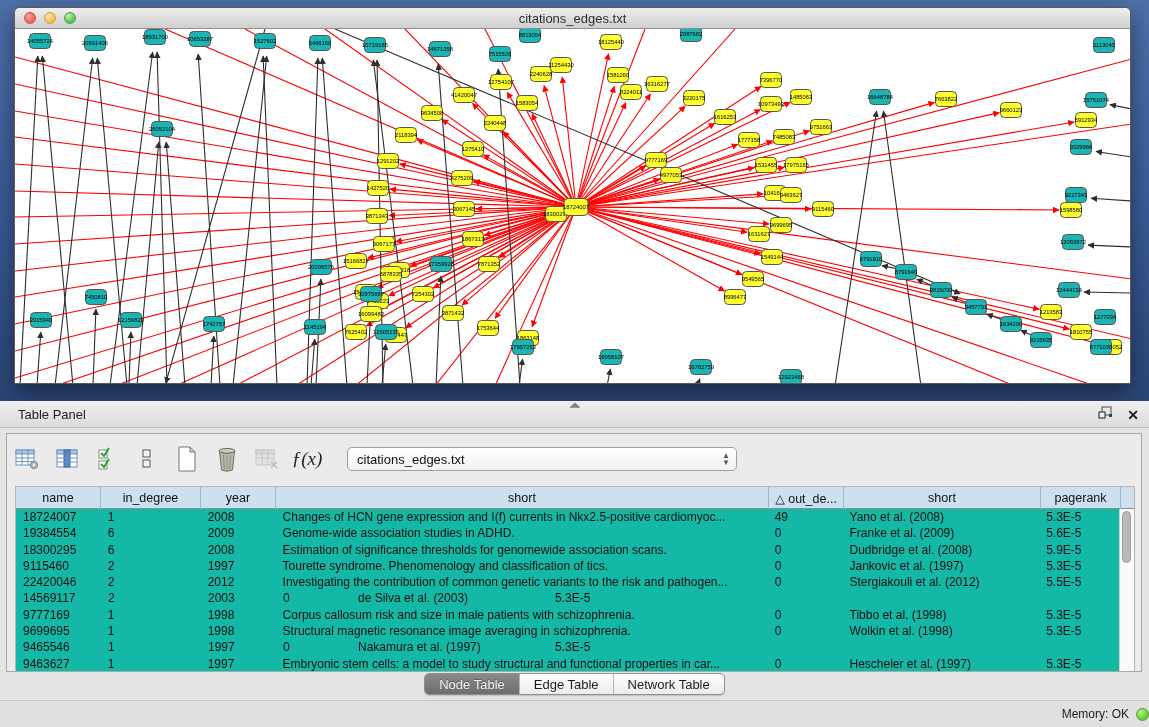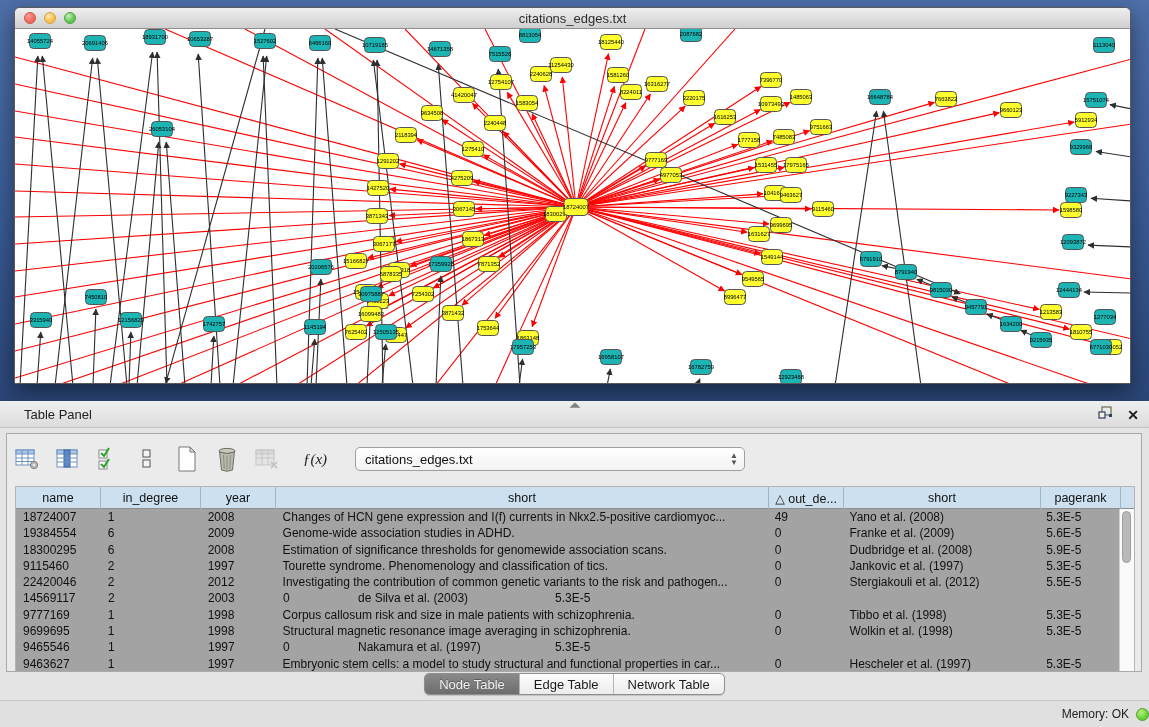--- a/index.html
+++ b/index.html
@@ -21,35 +21,35 @@
   .light.yellow{background:radial-gradient(circle at 35% 30%,#ffe9b0,#f5bf4f 60%);border:1px solid #d6a243;}
   .light.green{background:radial-gradient(circle at 35% 30%,#c8f0b4,#61c555 60%);border:1px solid #4aa33d;}
   .net-view{position:absolute;left:0;top:21px;width:1117px;height:356px;background:#fff;}
 
   
   .table-panel{position:absolute;left:0;top:401px;width:1149px;height:326px;background:#e4e4e4;}
   .resize-handle{position:absolute;left:569px;top:1px;width:12px;height:6px;color:#7e7e7e;font-size:7px;line-height:5px;text-align:center;}
   .panel-header{position:absolute;left:0;top:0;width:100%;height:27px;
     background:linear-gradient(180deg,#efefef,#dcdcdc);border-bottom:1px solid #c0c0c0;
     display:flex;align-items:center;}
-  .panel-title{font-size:13px;color:#222;padding-left:24px;}
+  .panel-title{font-size:13px;color:#222;padding-left:18px;}
   .panel-header-icons{position:absolute;right:10px;top:5px;display:flex;gap:14px;align-items:center;}
   .close-x{font-size:14px;font-weight:bold;color:#1a1a1a;line-height:16px;cursor:default;}
 
   .panel-inner{position:absolute;left:6px;top:32px;width:1136px;height:239px;
     background:#ebebeb;border:1px solid #a9a9a9;}
   .toolbar{position:absolute;left:6px;top:7px;height:36px;display:flex;align-items:center;gap:12px;}
   .tb-icon{width:28px;height:28px;display:flex;align-items:center;justify-content:center;}
-  .fx{font-family:"Liberation Serif",serif;font-style:italic;font-size:15px;color:#222;margin-left:8px;}
+  .fx{font-family:"Liberation Serif",serif;font-style:italic;font-size:19px;color:#222;}
   .combo{margin-left:14px;width:390px;height:24px;background:linear-gradient(180deg,#ffffff,#f2f2f2);
     border:1px solid #9f9f9f;border-radius:5px;display:flex;align-items:center;box-shadow:inset 0 1px 0 #fff;}
   .combo-text{flex:1;font-size:13px;color:#111;padding-left:9px;}
   .combo-arrows{width:20px;font-size:8px;color:#555;line-height:7px;text-align:center;}
 
-  .tablewrap{position:absolute;left:8px;top:52px;right:6px;bottom:0;background:#a3a3a3;border:1px solid #b5b5b5;border-bottom:none;}
+  .tablewrap{position:absolute;left:8px;top:52px;right:6px;bottom:0;background:#14b8a6;border:1px solid #b5b5b5;border-bottom:none;}
   .thead{display:flex;height:22px;background:#cce0ef;border-bottom:1px solid #8d8d8d;}
   .th{height:22px;font-size:12.5px;color:#111;display:flex;align-items:center;justify-content:center;
     border-right:1px solid #9cb6ca;overflow:hidden;white-space:nowrap;}
   .tbody{position:absolute;left:0;top:22px;right:15px;bottom:0;overflow:hidden;}
   .tr{display:flex;height:16.3px;align-items:center;}
   .td{font-size:12px;color:#111;padding-left:7px;overflow:hidden;white-space:nowrap;height:16.3px;line-height:16.3px;}
   .vscroll{position:absolute;right:0;top:22px;bottom:0;width:15px;background:#fafafa;border-left:1px solid #d0d0d0;}
   .vthumb{position:absolute;left:2px;top:2px;width:9px;height:52px;background:#b9b9b9;border:1px solid #9e9e9e;border-radius:6px;}
 
   .tabs-row{position:absolute;left:0;top:272px;width:100%;height:25px;display:flex;justify-content:center;}

